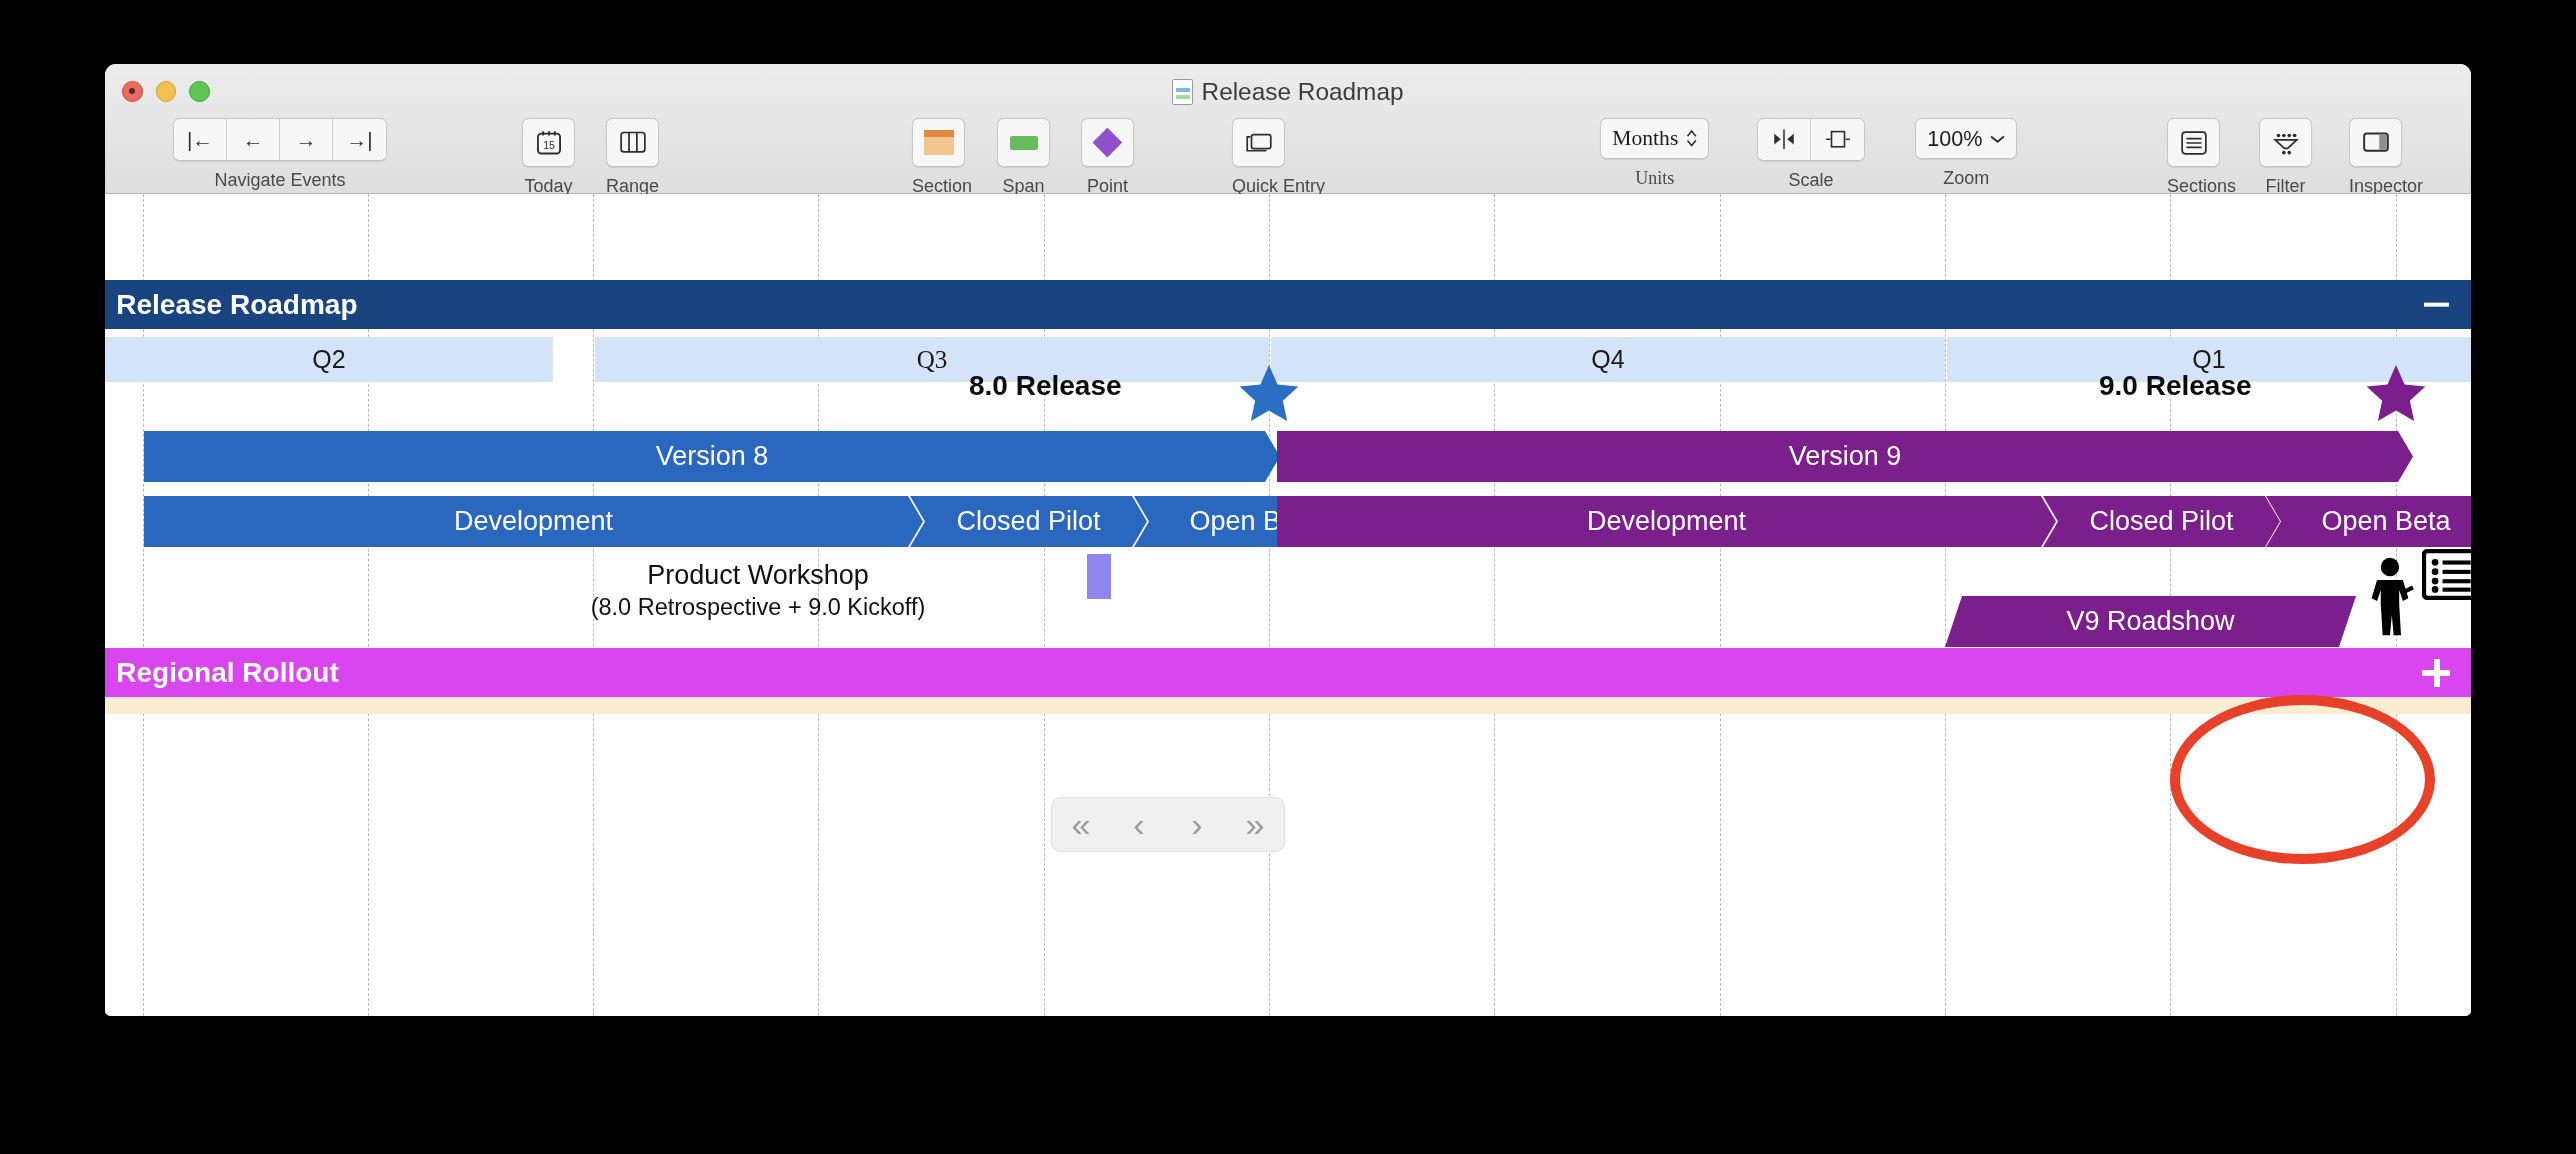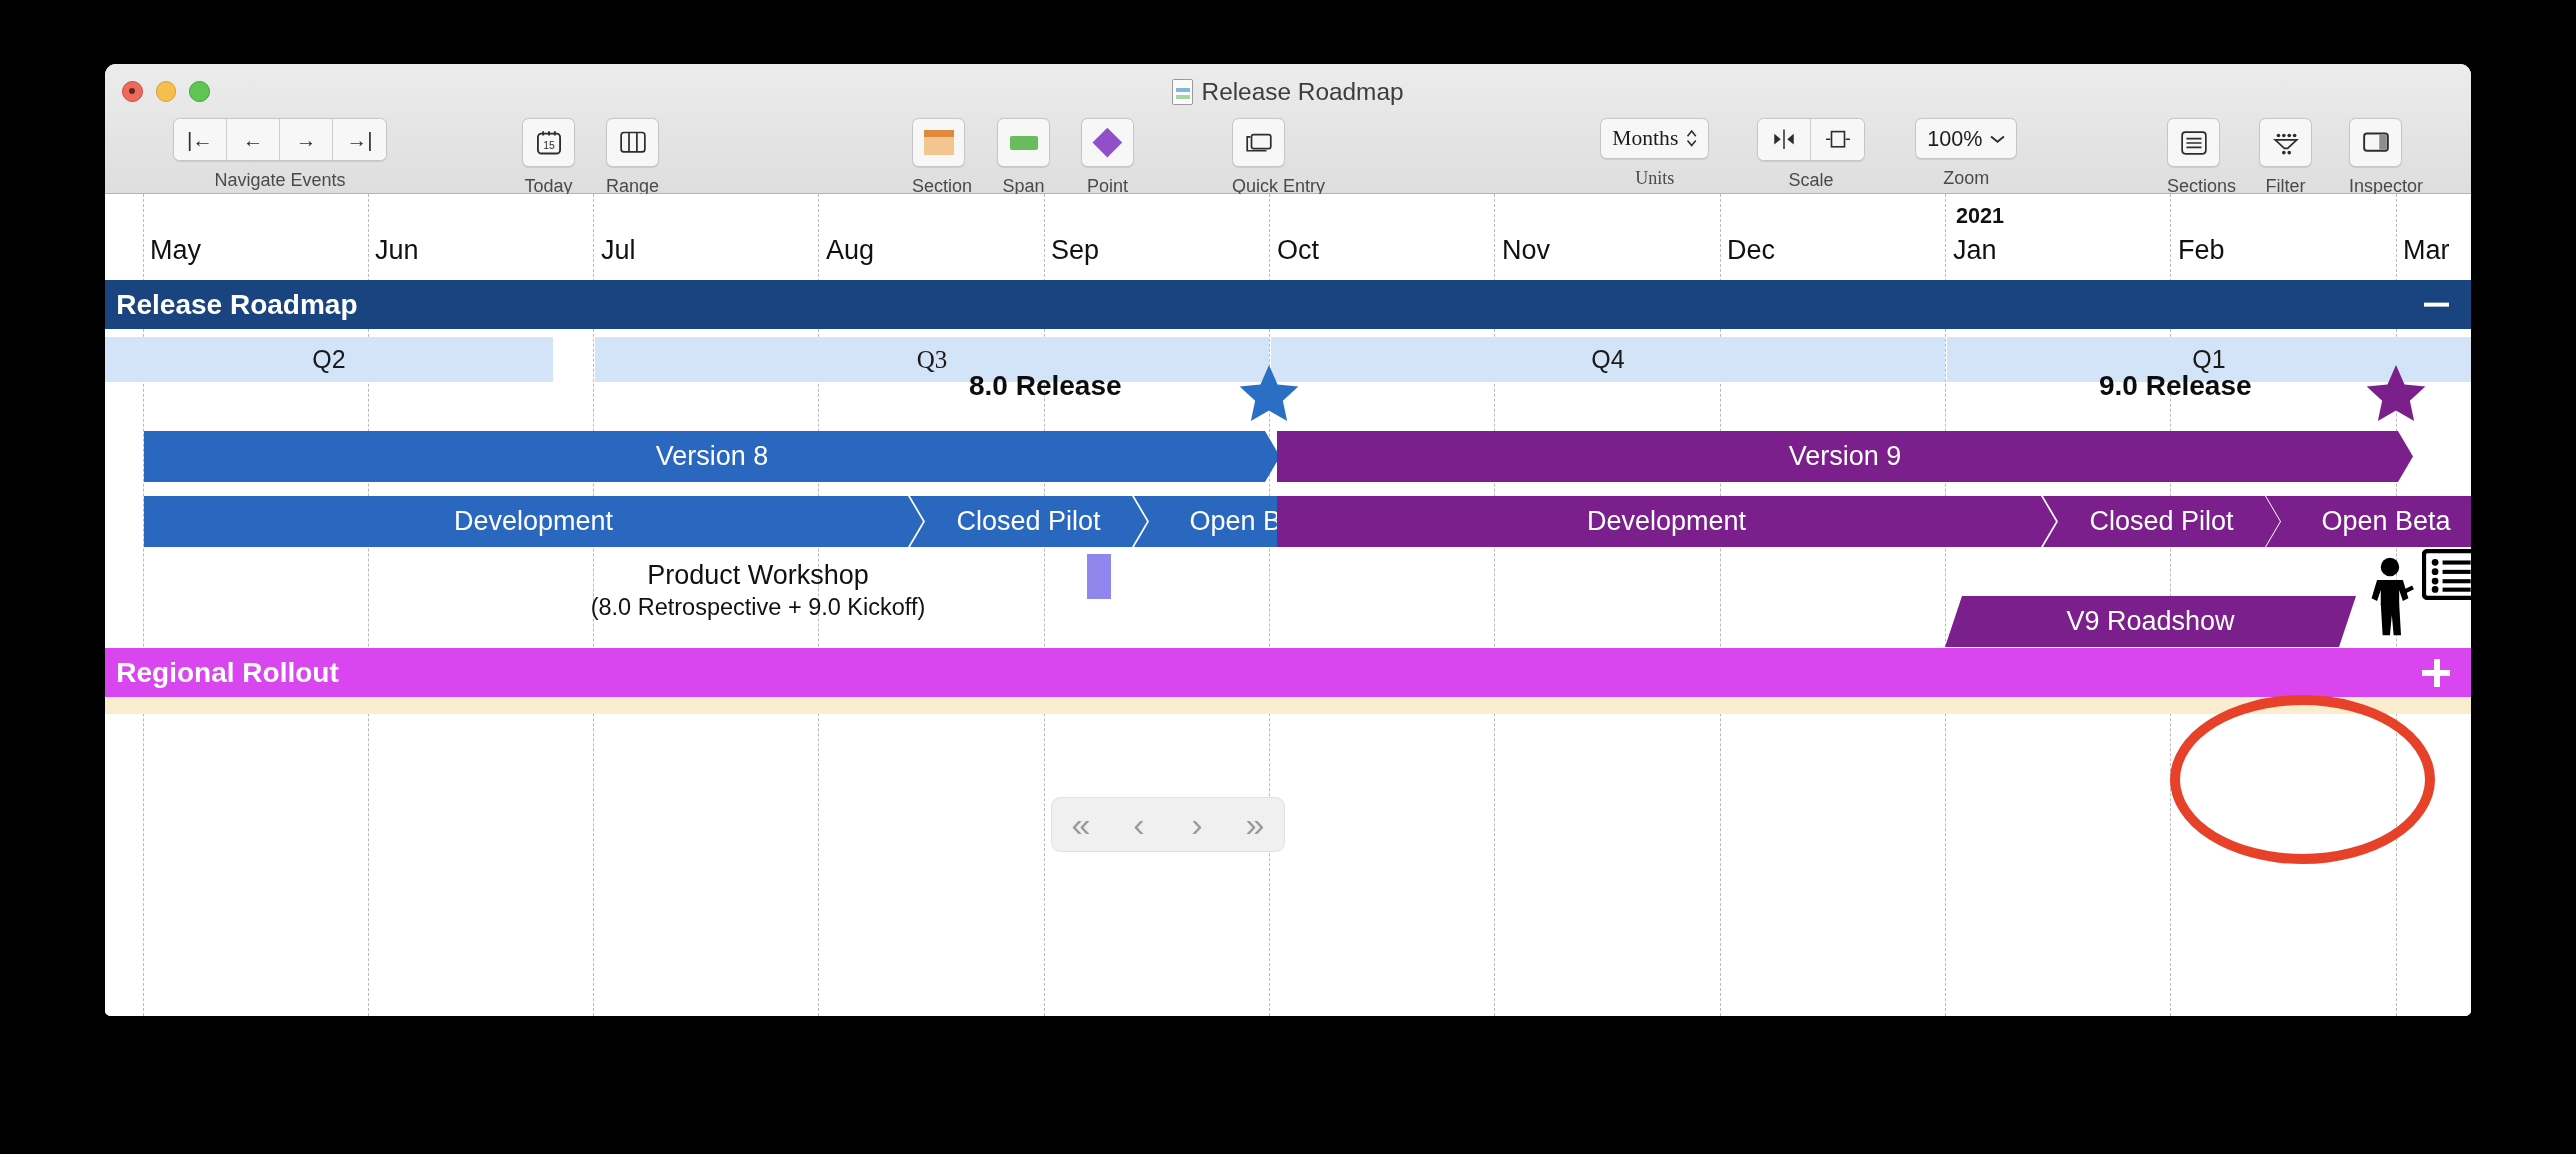--- a/index.html
+++ b/index.html
@@ -337,34 +337,20 @@
     <div class="gridline" style="left:488px;"></div>
     <div class="gridline" style="left:713px;"></div>
     <div class="gridline" style="left:939px;"></div>
     <div class="gridline" style="left:1164px;"></div>
     <div class="gridline" style="left:1389px;"></div>
     <div class="gridline" style="left:1615px;"></div>
     <div class="gridline" style="left:1840px;"></div>
     <div class="gridline" style="left:2065px;"></div>
     <div class="gridline" style="left:2291px;"></div>
 
-    <div id="header-strip">
-      <div class="year-label" style="left:1851px;">2021</div>
-      <div class="month-label" style="left:45px;">May</div>
-      <div class="month-label" style="left:270px;">Jun</div>
-      <div class="month-label" style="left:496px;">Jul</div>
-      <div class="month-label" style="left:721px;">Aug</div>
-      <div class="month-label" style="left:946px;">Sep</div>
-      <div class="month-label" style="left:1172px;">Oct</div>
-      <div class="month-label" style="left:1397px;">Nov</div>
-      <div class="month-label" style="left:1622px;">Dec</div>
-      <div class="month-label" style="left:1848px;">Jan</div>
-      <div class="month-label" style="left:2073px;">Feb</div>
-      <div class="month-label" style="left:2298px;">Mar</div>
-    </div>
 
     <div class="section-bar" style="top:86px;background:#1a4480;">
       <span>Release Roadmap</span>
       <span class="collapse-btn"></span>
     </div>
 
     <div class="qband" style="left:0px;    width:448px;  top:143px;">
       <span>Q2</span>
       </div>
     <div class="qband" style="left:490px;  width:674px;  top:143px;font-family:Liberation Serif, serif;">

